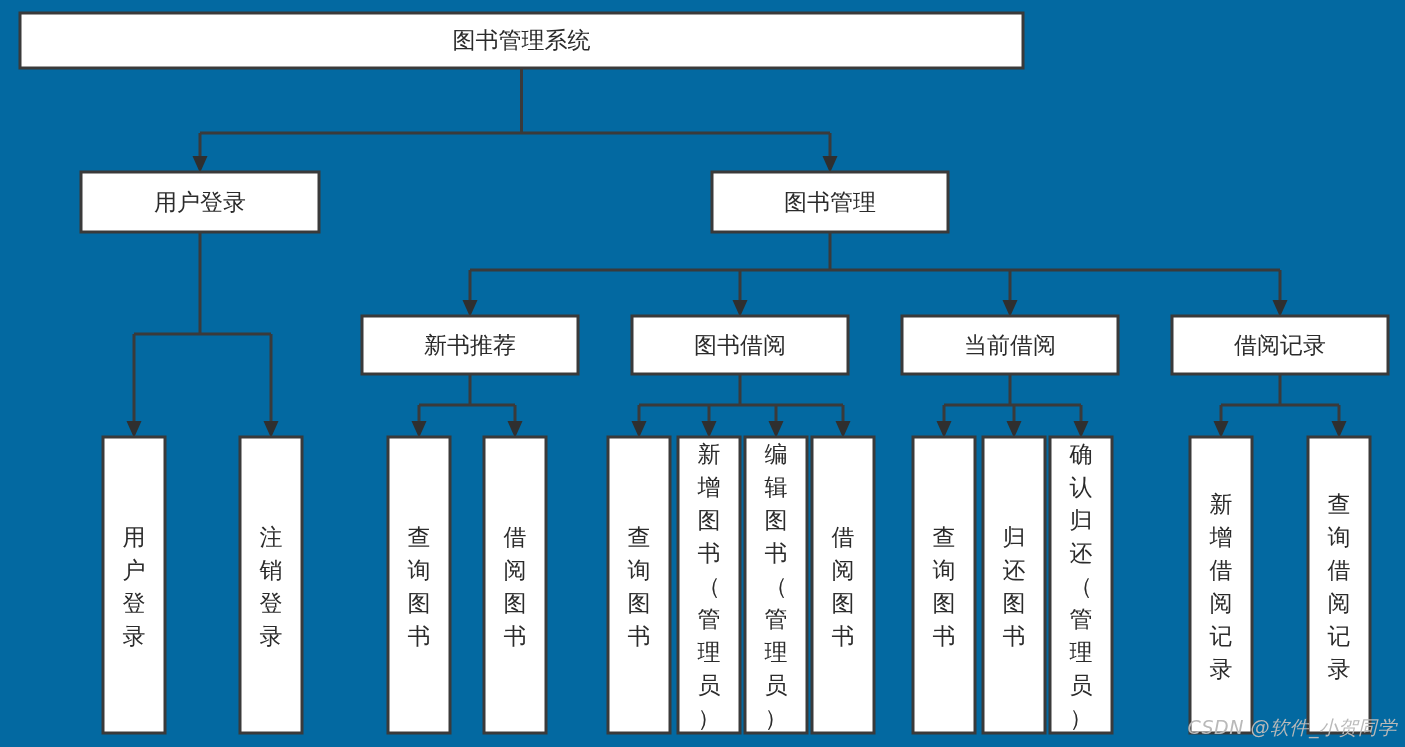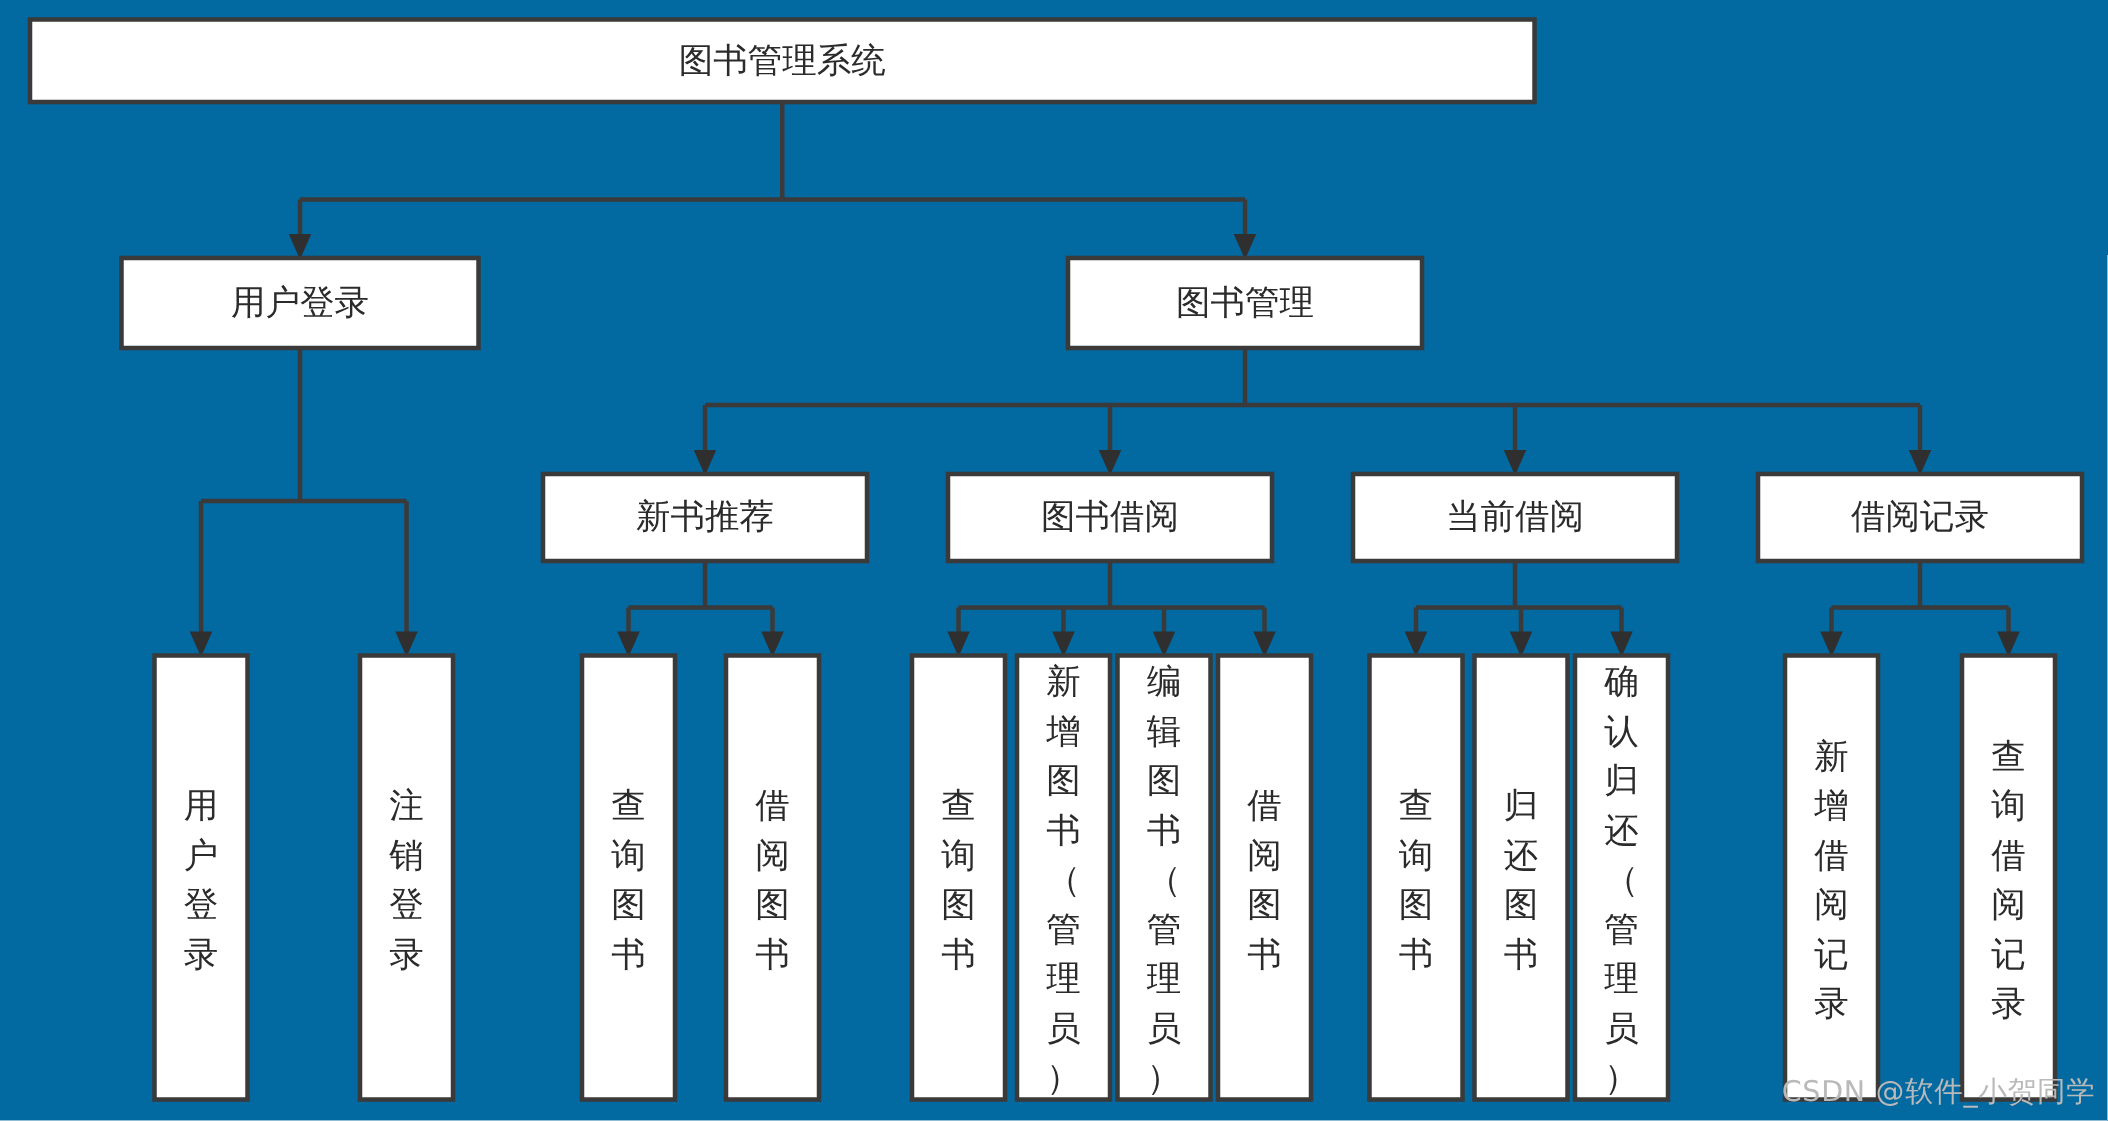--- a/index.html
+++ b/index.html
@@ -56,20 +56,21 @@
   .watermark {
     position: absolute;
     right: 8px;
     bottom: 6px;
     font-family: "DejaVu Sans", "Liberation Sans", sans-serif;
     font-size: 19px;
     color: #b9b9b9;
     white-space: nowrap;
     letter-spacing: 0.5px;
     user-select: none;
+    font-style: italic;
   }
 </style>
 </head>
 <body>
 
 <div id="diagram-root">
   <svg class="flow-canvas" viewBox="0 0 1405 747" xmlns="http://www.w3.org/2000/svg">
     <g id="edges-layer">
         <g>
           <path class="connector" d="M 521.5 68 L 521.5 133"></path>

